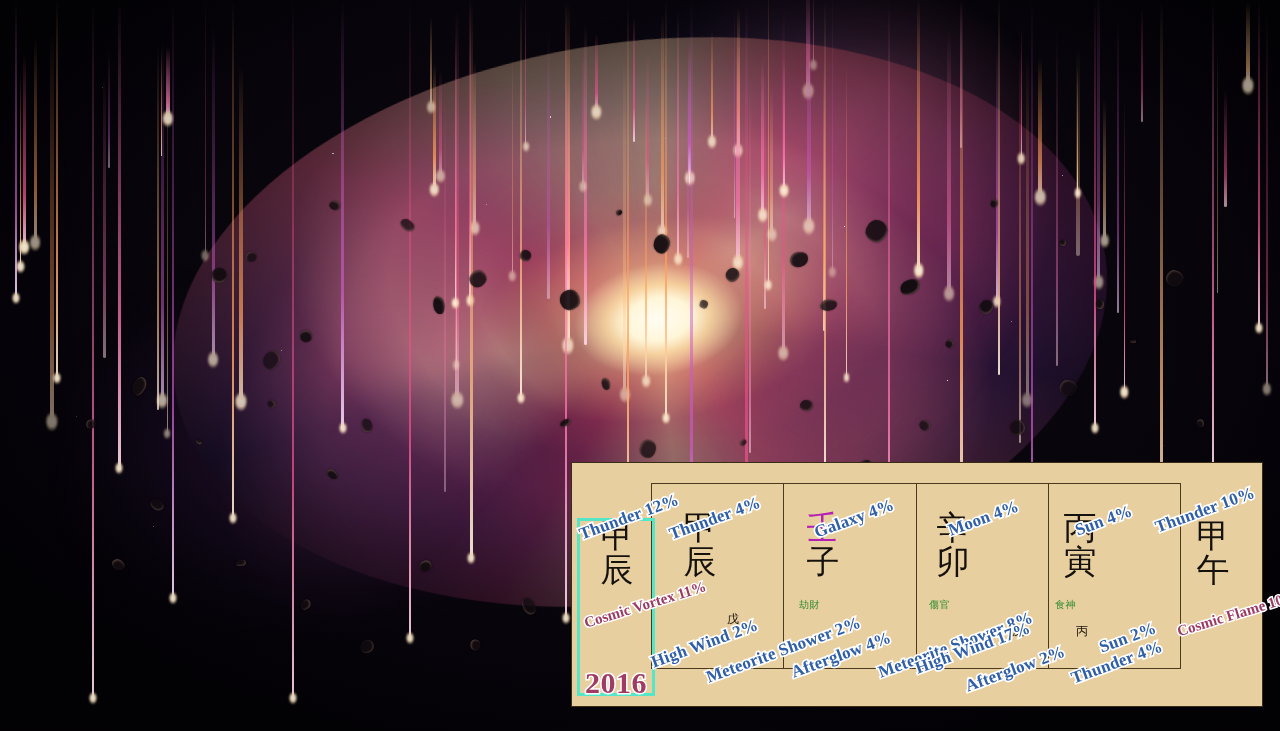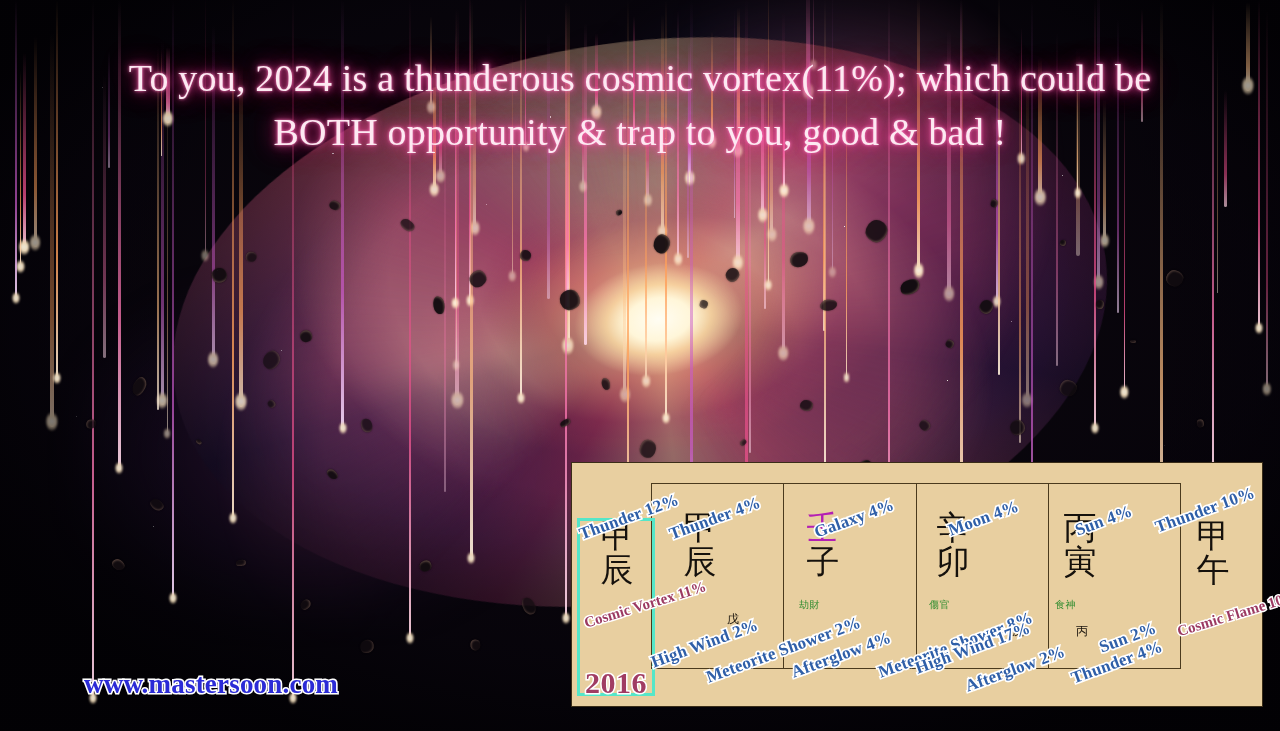--- a/index.html
+++ b/index.html
@@ -756,24 +756,21 @@
       <div class="ast" style="left: 740px; top: 440px; width: 6.7px; height: 5px; transform: rotate(134deg); opacity: 0.77;"></div>
       <div class="ast" style="left: 800px; top: 400px; width: 13.1px; height: 10.7px; transform: rotate(4deg); opacity: 0.82;"></div>
       <div class="ast" style="left: 860px; top: 460px; width: 13.7px; height: 15.6px; transform: rotate(131deg); opacity: 0.99;"></div>
       <div class="ast" style="left: 920px; top: 420px; width: 9.7px; height: 11.2px; transform: rotate(300deg); opacity: 0.74;"></div>
       <div class="ast" style="left: 400px; top: 220px; width: 14.5px; height: 10.4px; transform: rotate(36deg); opacity: 0.74;"></div>
       <div class="ast" style="left: 330px; top: 200px; width: 9.2px; height: 10.5px; transform: rotate(283deg); opacity: 0.86;"></div>
       <div class="ast" style="left: 1060px; top: 240px; width: 5.8px; height: 5.9px; transform: rotate(9deg); opacity: 0.96;"></div>
       <div class="ast" style="left: 990px; top: 200px; width: 8px; height: 6.6px; transform: rotate(284deg); opacity: 0.9;"></div>
     </div>
 
-  <div class="headline">To you, 2024 is a thunderous cosmic vortex(11%); which could be
-BOTH opportunity &amp; trap to you, good &amp; bad !</div>
-
-  <div class="watermark">www.mastersoon.com</div>
+
 
   <div class="panel">
 
     <div class="grid">
       <div class="gcol"></div>
       <div class="gcol"></div>
       <div class="gcol"></div>
       <div class="gcol"></div>
     </div>
 

